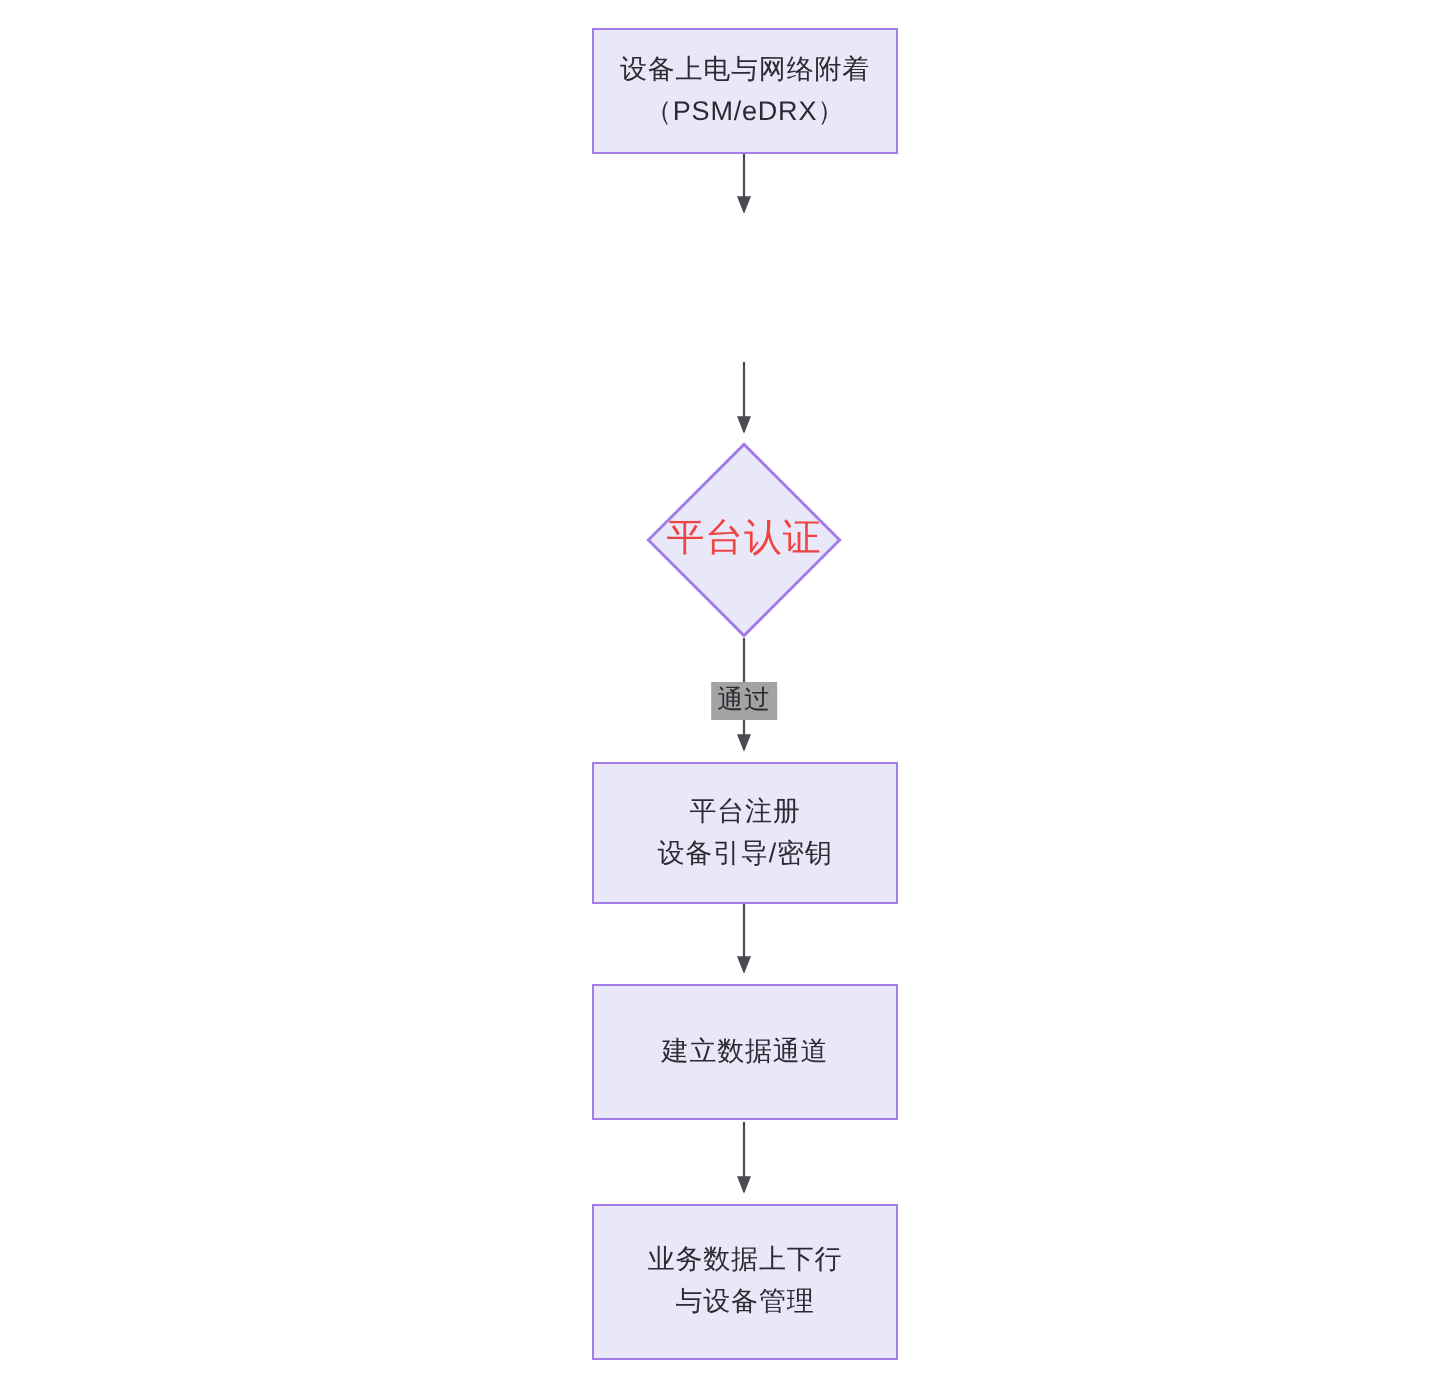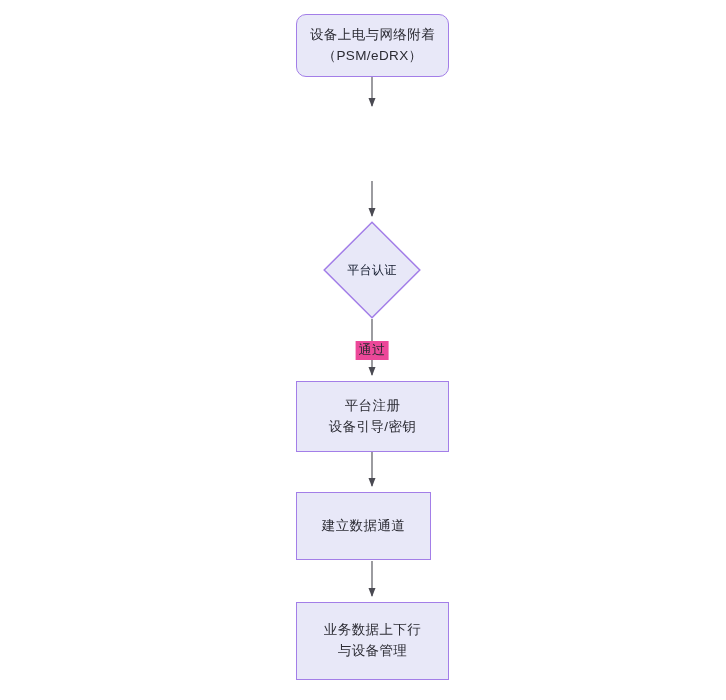--- a/index.html
+++ b/index.html
@@ -54,40 +54,40 @@
   }
   .decision-shape {
     position: absolute;
     inset: 0;
     width: 100%;
     height: 100%;
   }
   .decision-label {
     position: relative;
     z-index: 2;
-    color: #0f172a;
-    font-size: 12px;
+    color: #ef4444;
+    font-size: 19px;
     letter-spacing: 0.4px;
     white-space: nowrap;
     line-height: 1.55;
   }
 
   
   .connector {
     position: absolute;
     left: 0;
     top: 0;
     width: 726px;
     height: 700px;
     pointer-events: none;
   }
 
   .edge-label {
     position: absolute;
-    background: #ec4899;
+    background: #a3a3a3;
     color: #2b2b33;
     font-size: 13px;
     letter-spacing: 0.4px;
     line-height: 1.3;
     padding: 1px 3px;
     white-space: nowrap;
     transform: translateX(-50%);
   }
 </style>
 </head>
@@ -106,41 +106,41 @@
 
     <line x1="372" y1="181" x2="372" y2="216" stroke="#4a4a52" stroke-width="1.1" marker-end="url(#arrowhead)"></line>
 
     <line x1="372" y1="319" x2="372" y2="375" stroke="#4a4a52" stroke-width="1.1" marker-end="url(#arrowhead)"></line>
 
     <line x1="372" y1="452" x2="372" y2="486" stroke="#4a4a52" stroke-width="1.1" marker-end="url(#arrowhead)"></line>
 
     <line x1="372" y1="561" x2="372" y2="596" stroke="#4a4a52" stroke-width="1.1" marker-end="url(#arrowhead)"></line>
   </svg>
 
-  <div class="node" style="left:296px; top:14px; width:153px; height:63px;border-radius:10px;">
+  <div class="node" style="left:296px; top:14px; width:153px; height:63px;">
     <span class="line">设备上电与网络附着</span>
     <span class="line">（PSM/eDRX）</span>
   </div>
 
 
   <div class="decision-wrap" style="left:323px; top:221px;">
     <svg class="decision-shape" viewBox="0 0 98 98" xmlns="http://www.w3.org/2000/svg">
       <polygon points="49,1.2 96.8,49 49,96.8 1.2,49" fill="#e8e8f8" stroke="#a37ee8" stroke-width="1.5"></polygon>
     </svg>
     <span class="decision-label">平台认证</span>
   </div>
 
   <div class="edge-label" style="left:372px; top:341px;">通过</div>
 
   <div class="node" style="left:296px; top:381px; width:153px; height:71px;">
     <span class="line">平台注册</span>
     <span class="line">设备引导/密钥</span>
   </div>
 
-  <div class="node" style="left:296px; top:492px; width:135px; height:68px;align-items:center;">
+  <div class="node" style="left:296px; top:492px; width:153px; height:68px;align-items:center;">
     <span class="line">建立数据通道</span>
   </div>
 
   <div class="node" style="left:296px; top:602px; width:153px; height:78px;">
     <span class="line">业务数据上下行</span>
     <span class="line">与设备管理</span>
   </div>
 
 </div>
 

